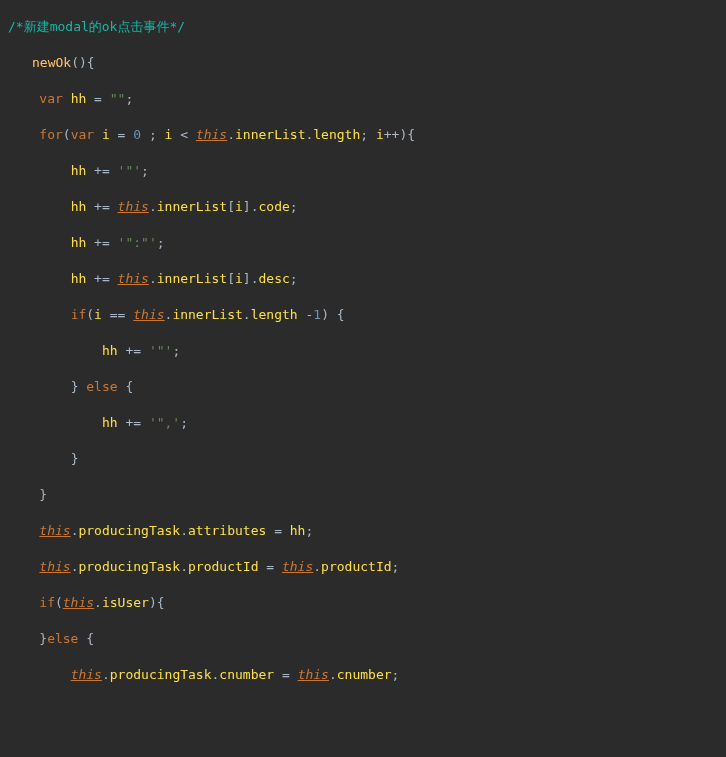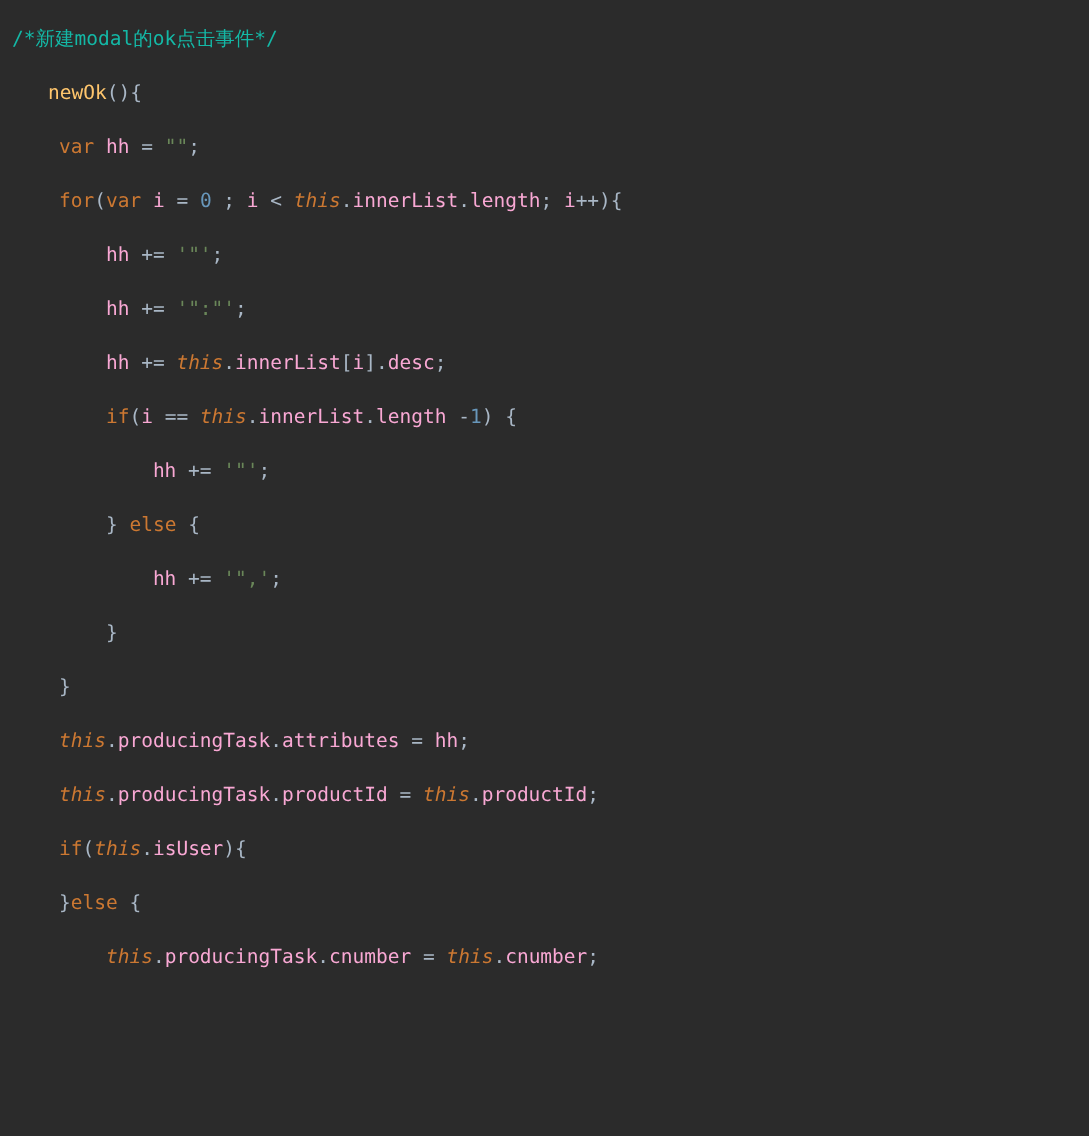--- a/index.html
+++ b/index.html
@@ -19,35 +19,36 @@
       white-space: pre;
     }
     .line {
       display: block;
       min-height: 18px;
     }
     .comment { color: #14b8a6; }
     .keyword { color: #cc7832; }
     .string { color: #6a8759; }
     .number { color: #6897bb; }
-    .this { color: #cc7832; font-style: italic; }
+    .this { color: #cc7832; font-style: italic; text-decoration: underline; }
     .method { color: #ffc66d; margin-left: 24px; }
-    .ident { color: #f9a8d4; }
+    .ident { color: #fde047; }
     .op { color: #a9b7c6; }
     .punc { color: #a9b7c6; }
   </style>
 </head>
 <body>
 
 <div class="editor">
 <span class="line"><span class="comment">/*新建modal的ok点击事件*/</span></span>
 <span class="line"><span class="method">newOk</span><span class="punc">(){</span></span>
 <span class="line">    <span class="keyword">var</span> <span class="ident">hh</span> <span class="op">=</span> <span class="string">""</span><span class="punc">;</span></span>
 <span class="line">    <span class="keyword">for</span><span class="punc">(</span><span class="keyword">var</span> <span class="ident">i</span> <span class="op">=</span> <span class="number">0</span> <span class="punc">;</span> <span class="ident">i</span> <span class="op">&lt;</span> <span class="this">this</span><span class="punc">.</span><span class="ident">innerList</span><span class="punc">.</span><span class="ident">length</span><span class="punc">;</span> <span class="ident">i</span><span class="op">++</span><span class="punc">){</span></span>
 <span class="line">        <span class="ident">hh</span> <span class="op">+=</span> <span class="string">'"'</span><span class="punc">;</span></span>
+<span class="line">        <span class="ident">hh</span> <span class="op">+=</span> <span class="this">this</span><span class="punc">.</span><span class="ident">innerList</span><span class="punc">[</span><span class="ident">i</span><span class="punc">].</span><span class="ident">code</span><span class="punc">;</span></span>
 <span class="line">        <span class="ident">hh</span> <span class="op">+=</span> <span class="string">'":"'</span><span class="punc">;</span></span>
 <span class="line">        <span class="ident">hh</span> <span class="op">+=</span> <span class="this">this</span><span class="punc">.</span><span class="ident">innerList</span><span class="punc">[</span><span class="ident">i</span><span class="punc">].</span><span class="ident">desc</span><span class="punc">;</span></span>
 <span class="line">        <span class="keyword">if</span><span class="punc">(</span><span class="ident">i</span> <span class="op">==</span> <span class="this">this</span><span class="punc">.</span><span class="ident">innerList</span><span class="punc">.</span><span class="ident">length</span> <span class="op">-</span><span class="number">1</span><span class="punc">) {</span></span>
 <span class="line">            <span class="ident">hh</span> <span class="op">+=</span> <span class="string">'"'</span><span class="punc">;</span></span>
 <span class="line">        <span class="punc">}</span> <span class="keyword">else</span> <span class="punc">{</span></span>
 <span class="line">            <span class="ident">hh</span> <span class="op">+=</span> <span class="string">'",'</span><span class="punc">;</span></span>
 <span class="line">        <span class="punc">}</span></span>
 <span class="line">    <span class="punc">}</span></span>
 <span class="line">    <span class="this">this</span><span class="punc">.</span><span class="ident">producingTask</span><span class="punc">.</span><span class="ident">attributes</span> <span class="op">=</span> <span class="ident">hh</span><span class="punc">;</span></span>
 <span class="line">    <span class="this">this</span><span class="punc">.</span><span class="ident">producingTask</span><span class="punc">.</span><span class="ident">productId</span> <span class="op">=</span> <span class="this">this</span><span class="punc">.</span><span class="ident">productId</span><span class="punc">;</span></span>

